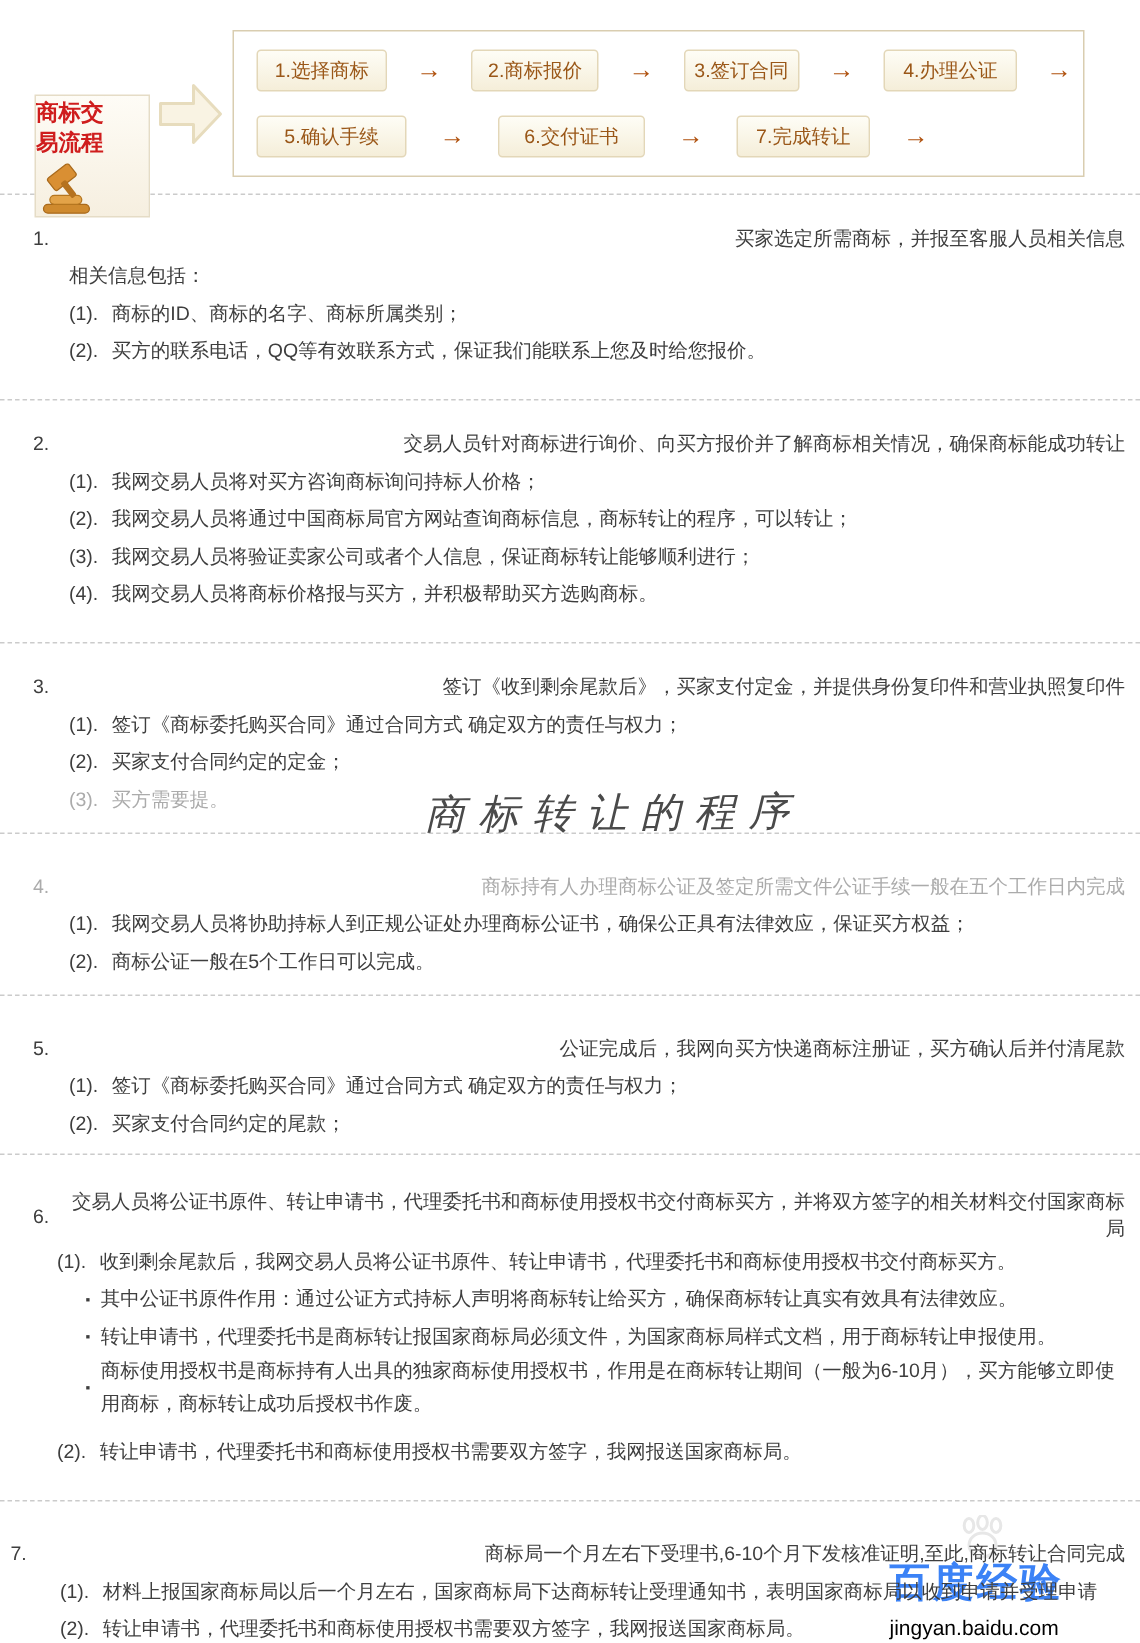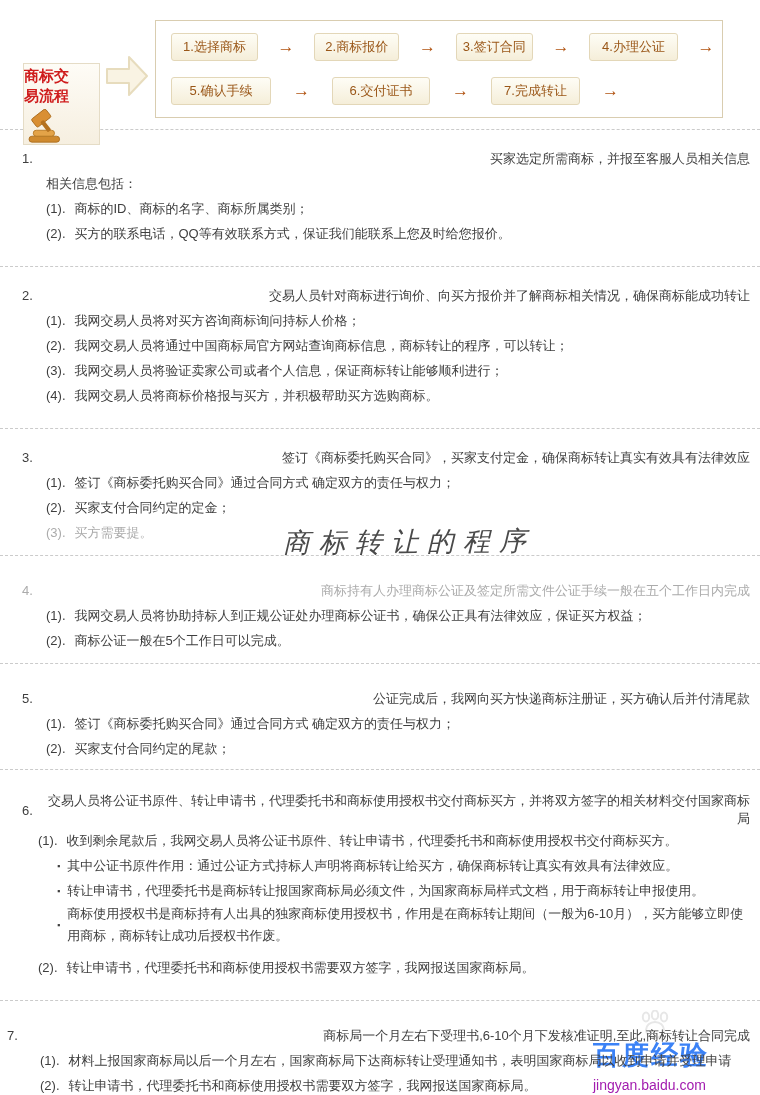--- a/index.html
+++ b/index.html
@@ -52,21 +52,21 @@
   .item2{margin-top:8px;}
   
   .hand-watermark{
     position:absolute;left:283px;top:524px;z-index:3;color:#4a4a4a;
     font-size:27px;letter-spacing:9px;font-style:italic;font-weight:300;
     font-family:cursive,"DejaVu Serif",serif;transform:rotate(-0.5deg);
   }
   .brand-watermark{position:absolute;left:593px;top:1010px;width:165px;z-index:0;}
   .paw{margin-left:45px;}
   .brand{font-size:27px;font-weight:bold;color:#3b82f6;letter-spacing:2px;margin-top:-6px;}
-  .site{font-size:14px;color:#a21caf;margin-top:4px;}
+  .site{font-size:14px;color:#000000;margin-top:4px;}
   main{position:relative;z-index:1;}
 </style>
 </head>
 <body>
 
 <div class="page">
 
   <header class="flow-header">
     <div class="label-box">
       <div class="label-text">
@@ -146,21 +146,21 @@
       </div>
       <div class="line">
         <span class="mk">(4).</span>
         <span>我网交易人员将商标价格报与买方，并积极帮助买方选购商标。</span>
       </div>
     </section>
 
     <section class="section s3">
       <div class="line">
         <span class="num">3.</span>
-        <span class="htext">签订《商标委托购买合同》，买家支付定金，确保商标转让真实有效具有法律效应</span>
+        <span class="htext">签订《收到剩余尾款后》，买家支付定金，并提供身份复印件和营业执照复印件</span>
       </div>
       <div class="line">
         <span class="mk">(1).</span>
         <span>签订《商标委托购买合同》通过合同方式 确定双方的责任与权力；</span>
       </div>
       <div class="line">
         <span class="mk">(2).</span>
         <span>买家支付合同约定的定金；</span>
       </div>
       <div class="line muted">

